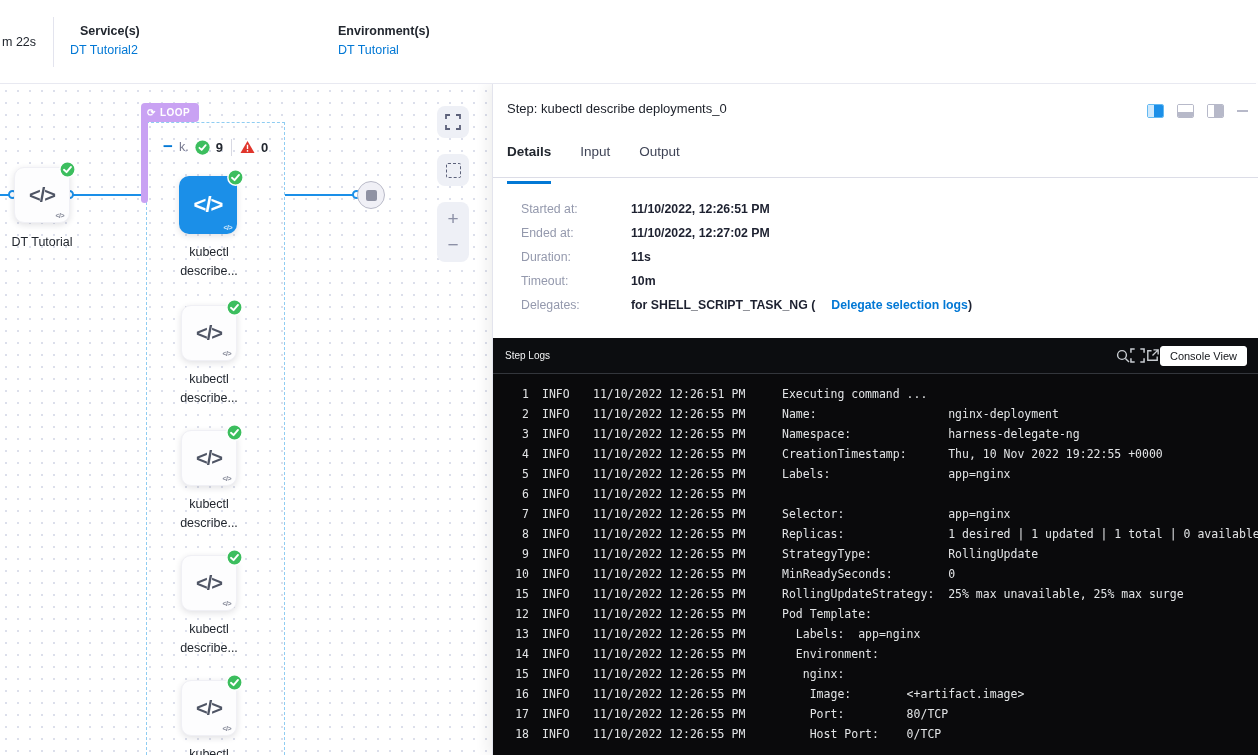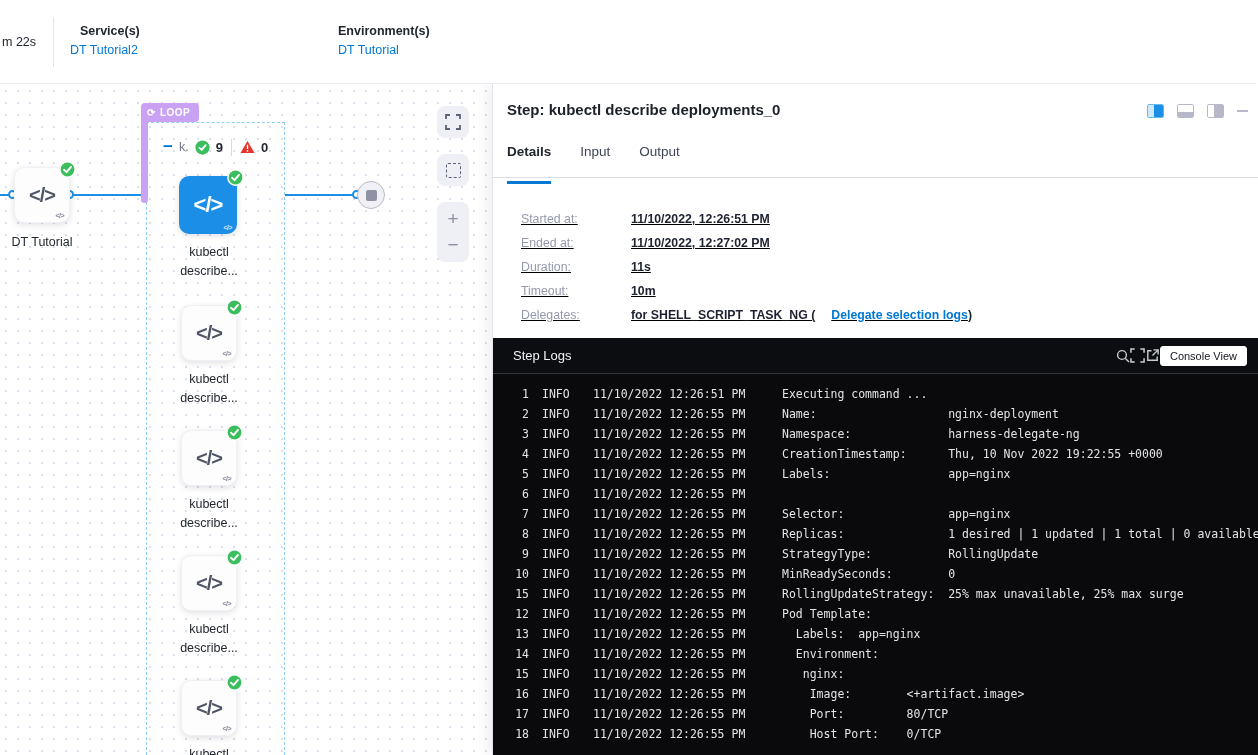--- a/index.html
+++ b/index.html
@@ -57,46 +57,46 @@
   .stop-node .sq { width:11px; height:11px; border-radius:2px; background:#8f92a3; }
 
   .canvas-btn { position:absolute; left:437px; width:32px; background:#eef0f6; border-radius:8px;
     z-index:6; display:flex; flex-direction:column; align-items:center; justify-content:center;
     cursor:pointer; color:#5c617a; }
   .zoom-sign { font-size:19px; color:#8c90a6; line-height:26px; }
 
   
   .panel { position:absolute; left:492px; top:84px; width:766px; height:671px; background:#fff;
     border-left:1px solid #e3e4ed; box-shadow:-6px 0 12px rgba(0,0,0,.06); z-index:20; }
-  .panel-title { position:absolute; left:14px; top:17px; font-size:15px; font-weight:700; color:#1c2029; }
+  .panel-title { position:absolute; left:14px; top:17px; font-size:13px; font-weight:400; color:#1c2029; }
   .layout-icons { position:absolute; right:10px; top:20px; display:flex; gap:13px; align-items:center; }
   .layout-ico { width:17px; height:14px; border-radius:2px; display:flex; overflow:hidden; cursor:pointer; }
   .li-split { border:1px solid #63b9f2; }
   .li-split .l { width:38%; background:#cfe9fc; } .li-split .r { width:62%; background:#1b8fe8; }
   .li-bottom { border:1px solid #b7b9c9; flex-direction:column; }
   .li-bottom .t { height:60%; background:#fff; } .li-bottom .b { height:40%; background:#b7b9c9; }
   .li-right { border:1px solid #b7b9c9; }
   .li-right .l { width:42%; background:#fff; } .li-right .r { width:58%; background:#b7b9c9; }
   .li-min { width:11px; height:2px; background:#b7b9c9; cursor:pointer; }
 
   .tabs { position:absolute; left:14px; top:60px; display:flex; gap:29px; }
   .tab { font-size:13.5px; color:#3f4456; padding-bottom:22px; cursor:pointer; }
   .tab.active { font-weight:700; color:#22272f; border-bottom:3px solid #0278d5; }
   .tabstrip-line { position:absolute; left:0; top:93px; width:766px; height:1px; background:#dcdde7; }
 
   .details { position:absolute; left:28px; top:118px; }
-  .detail-row { display:flex; height:24px; align-items:flex-end;text-decoration:underline; }
+  .detail-row { display:flex; height:24px; align-items:flex-start; }
   .detail-label { width:110px; font-size:12.3px; color:#9499ad; }
   .detail-value { font-size:12.3px; font-weight:700; color:#1d2130; }
   .detail-link { color:#0278d5; cursor:pointer;padding-left:16px; }
 
   
   .logs-header { position:absolute; left:0; top:254px; width:766px; height:35px; background:#0c0d10;
     display:flex; align-items:center; }
-  .logs-title { margin-left:20px; font-size:13px; color:#f2f3f4; }
+  .logs-title { margin-left:12px; font-size:10px; color:#f2f3f4; }
   .logs-actions { position:absolute; right:0; display:flex; align-items:center; gap:0; }
   .log-ico { cursor:pointer; display:flex; }
   .console-btn { background:#fff; border:1px solid #fff; border-radius:3px; color:#14161a;
     font-size:11px; padding:3px 9px; white-space:nowrap; cursor:pointer; }
   .logs-body { position:absolute; left:0; top:289px; width:766px; height:382px; background:#0a0a0c;
     border-top:1px solid #33363c; overflow:hidden; padding-top:10px;
     font-family:"DejaVu Sans Mono", monospace; font-size:11.5px; color:#e2e4e6; }
   .log-line { display:flex; height:20px; line-height:20px; white-space:pre; }
   .log-ln   { width:36px; text-align:right; flex:none; }
   .log-lvl  { margin-left:13px; width:35px; flex:none; }

